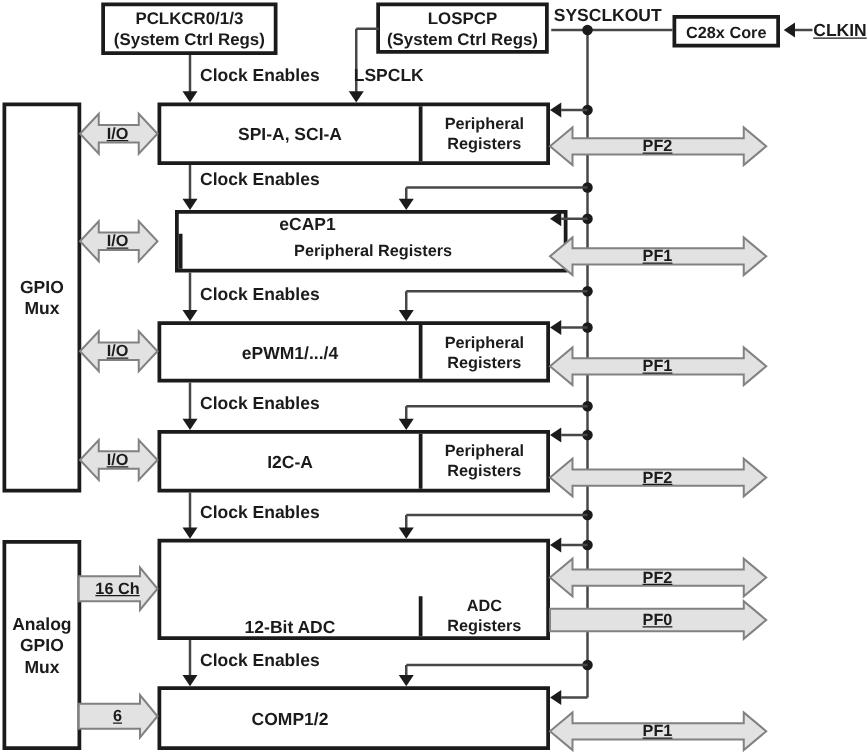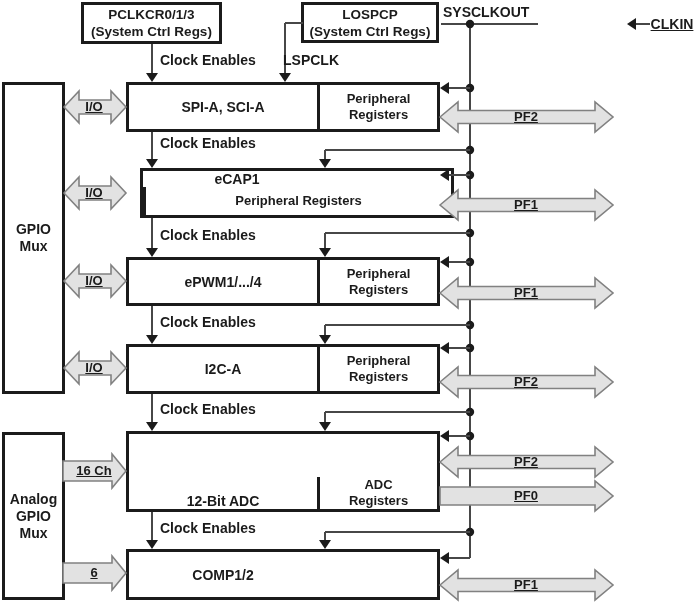--- a/index.html
+++ b/index.html
@@ -5,21 +5,21 @@
   html,body{margin:0;padding:0;background:#fff;}
   #canvas{
     position:relative;width:694px;height:604px;background:#fff;overflow:hidden;
     font-family:"Liberation Sans",sans-serif;font-weight:700;color:#1b1b1b;
   }
   .box{
     position:absolute;border:3px solid #1b1b1b;background:#fff;box-sizing:border-box;
     display:flex;align-items:center;justify-content:center;text-align:center;
   }
   .rowbox{position:absolute;border:3px solid #1b1b1b;background:#fff;box-sizing:border-box;display:flex;z-index:1;}
-  .rowmain{width:188px;display:flex;align-items:center;justify-content:center;text-align:center;font-size:14px;}
+  .rowmain{width:206px;display:flex;align-items:center;justify-content:center;text-align:center;font-size:14px;}
   .rowreg{flex:1;border-left:3px solid #1b1b1b;display:flex;align-items:center;justify-content:center;text-align:center;font-size:13px;line-height:16px;padding:0 17px;}
   .muxbox{z-index:1;font-size:14px;line-height:17px;padding:0 3px;}
   .topbox{z-index:1;font-size:13.5px;line-height:17px;}
   .lbl{position:absolute;white-space:nowrap;z-index:6;font-size:14px;line-height:16px;}
   .lbl.center{transform:translate(-50%,-50%);text-decoration:underline;}
   .buslbl{font-size:13px;}
   svg#wires{position:absolute;left:0;top:0;z-index:5;pointer-events:none;}
 </style>
 </head>
 <body>
@@ -33,20 +33,23 @@
     </div>
   </div>
 
   <div class="box topbox" style="left:301px;top:2px;width:138px;height:41px;align-items:flex-end;">
     <div>
       <div>LOSPCP</div>
       <div>(System Ctrl Regs)</div>
     </div>
   </div>
 
+  <div class="box topbox" style="left:538px;top:12px;width:86px;height:26px;font-size:13px;">
+    <div>C28x Core</div>
+  </div>
 
   <div class="box muxbox" style="left:2px;top:432px;width:63px;height:168px;">
     <div style="white-space:normal;">Analog GPIO Mux</div>
   </div>
   <div class="box muxbox" style="left:2px;top:82px;width:63px;height:312px;">
     <div style="white-space:normal;">GPIO Mux</div>
   </div>
 
   <div class="lbl" style="left:443px;top:4px;">SYSCLKOUT</div>
   <div class="lbl center" style="left:672px;top:24px;">CLKIN</div>

